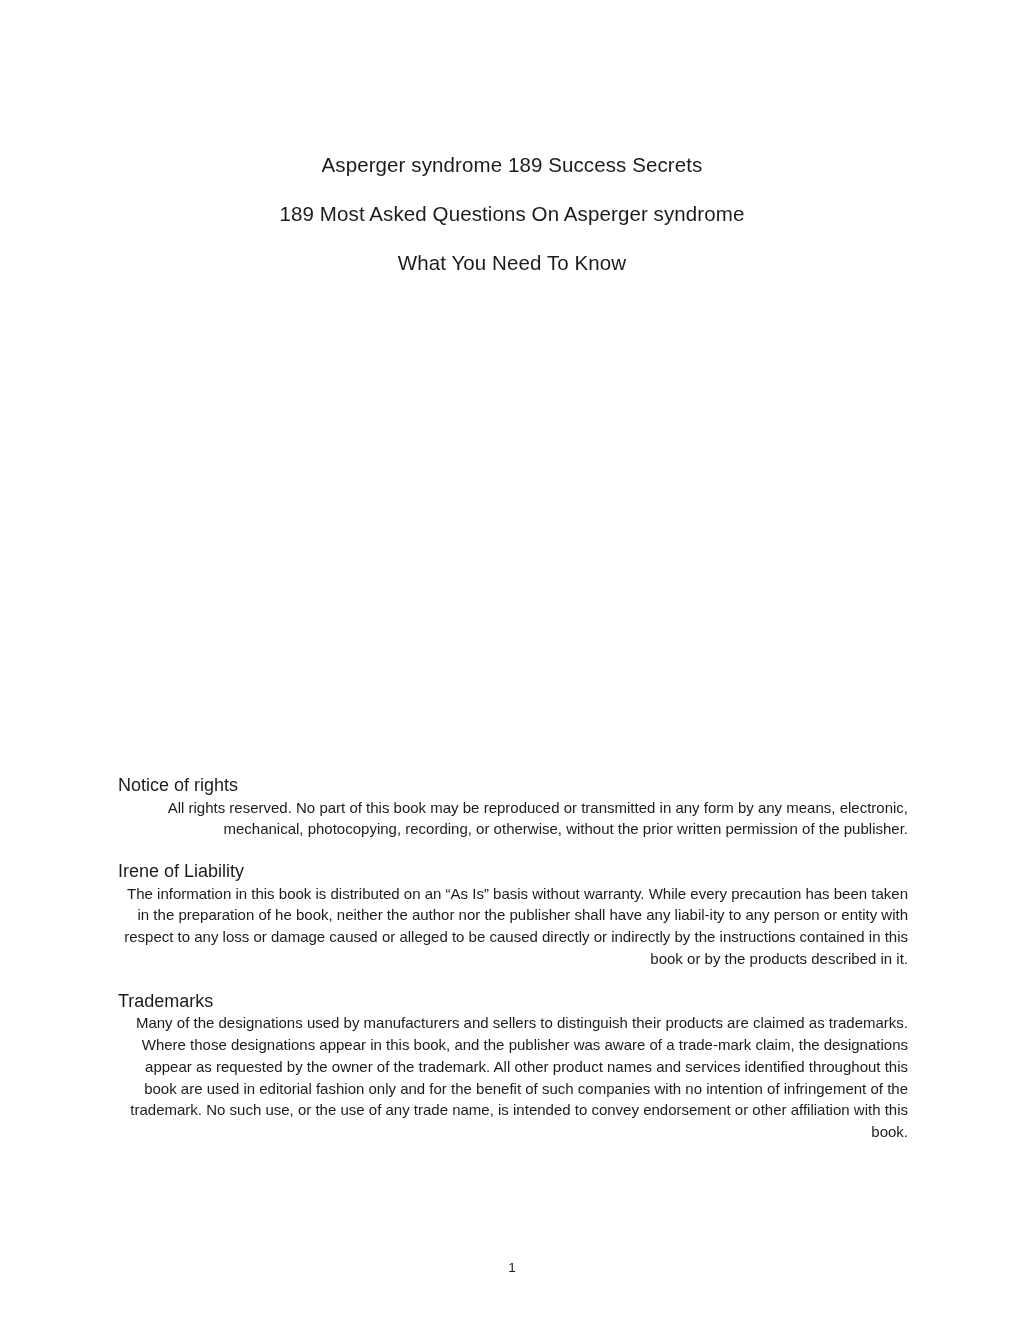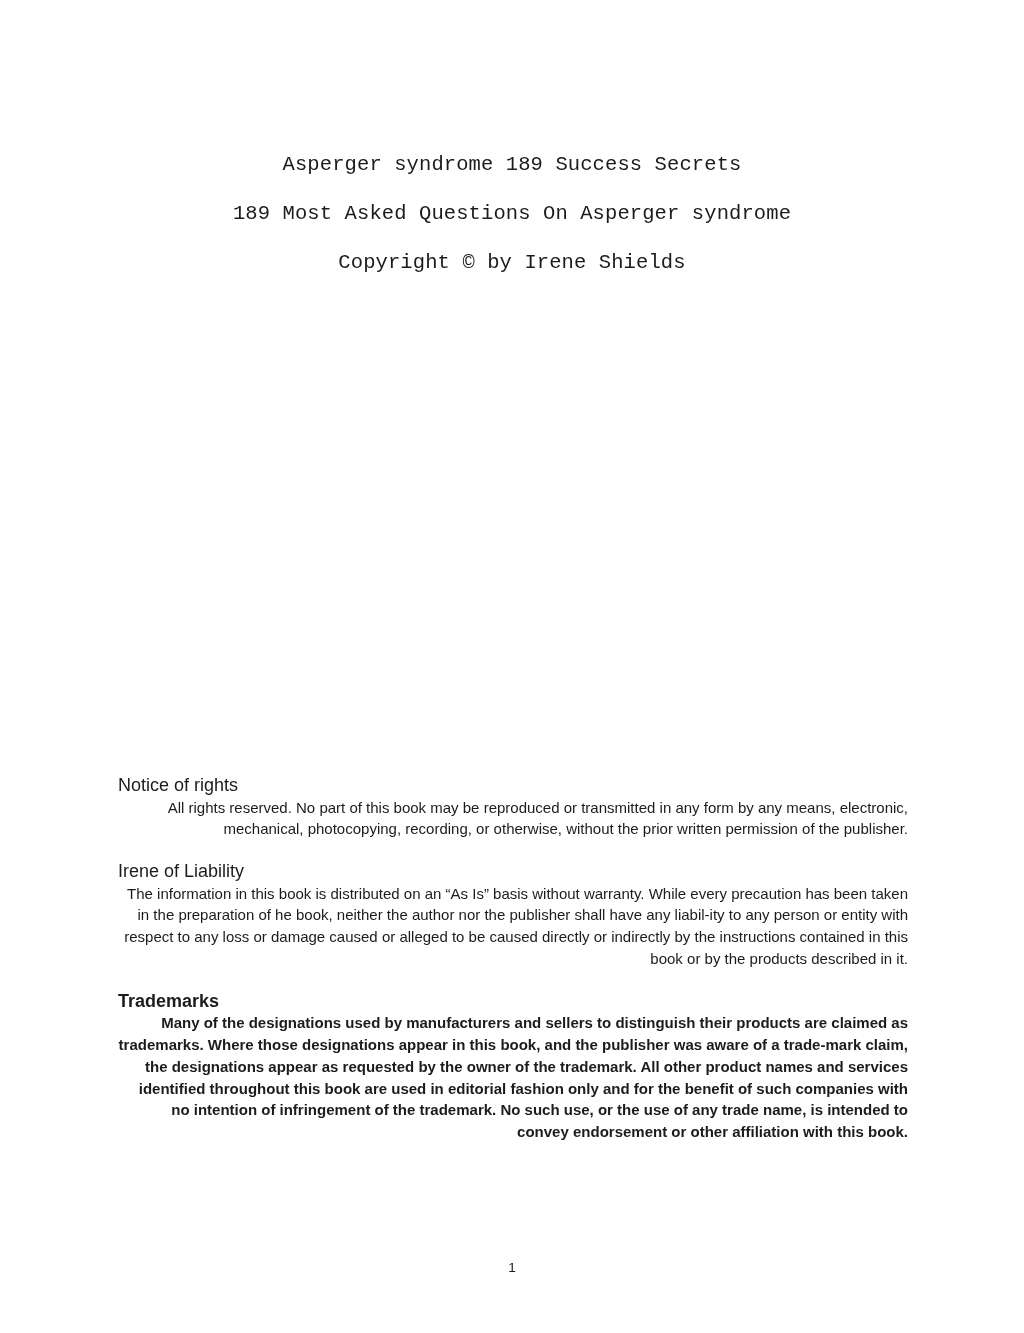--- a/index.html
+++ b/index.html
@@ -26,21 +26,20 @@
     overflow: hidden;
   }
 
   
   .title-block {
     position: absolute;
     top: 140px;
     left: 0;
     width: 1024px;
     text-align: center;
-    font-family: Liberation Mono, monospace;
   }
   .title-line {
     font-size: 20.5px;
     line-height: 49px;
     color: #1c1c1c;
     letter-spacing: 0.1px;
     white-space: nowrap;
   }
 
   
@@ -48,21 +47,20 @@
     position: absolute;
     top: 775px;
     left: 118px;
     width: 790px;
   }
   .notice-group {
     margin-bottom: 21px;
   }
   .notice-group:last-child {
     margin-bottom: 8px;
-    font-weight: bold;
   }
   .notice-heading {
     font-size: 18px;
     line-height: 21.5px;
     color: #1c1c1c;
   }
   .notice-body {
     font-size: 15px;
     line-height: 21.8px;
     color: #1c1c1c;
@@ -81,21 +79,21 @@
   }
 </style>
 </head>
 <body>
 
 <div class="page">
 
   <div class="title-block">
     <div class="title-line">Asperger syndrome 189 Success Secrets</div>
     <div class="title-line">189 Most Asked Questions On Asperger syndrome</div>
-    <div class="title-line">Copyright © by Irene Shields</div>
+    <div class="title-line">What You Need To Know</div>
   </div>
 
   <div class="notices">
 
     <div class="notice-group">
       <div class="notice-heading">Notice of rights</div>
       <div class="notice-body">All rights reserved. No part of this book may be reproduced or transmitted in any form by any means, electronic, mechanical, photocopying, recording, or otherwise, without the prior written permission of the publisher.</div>
     </div>
 
     <div class="notice-group">

